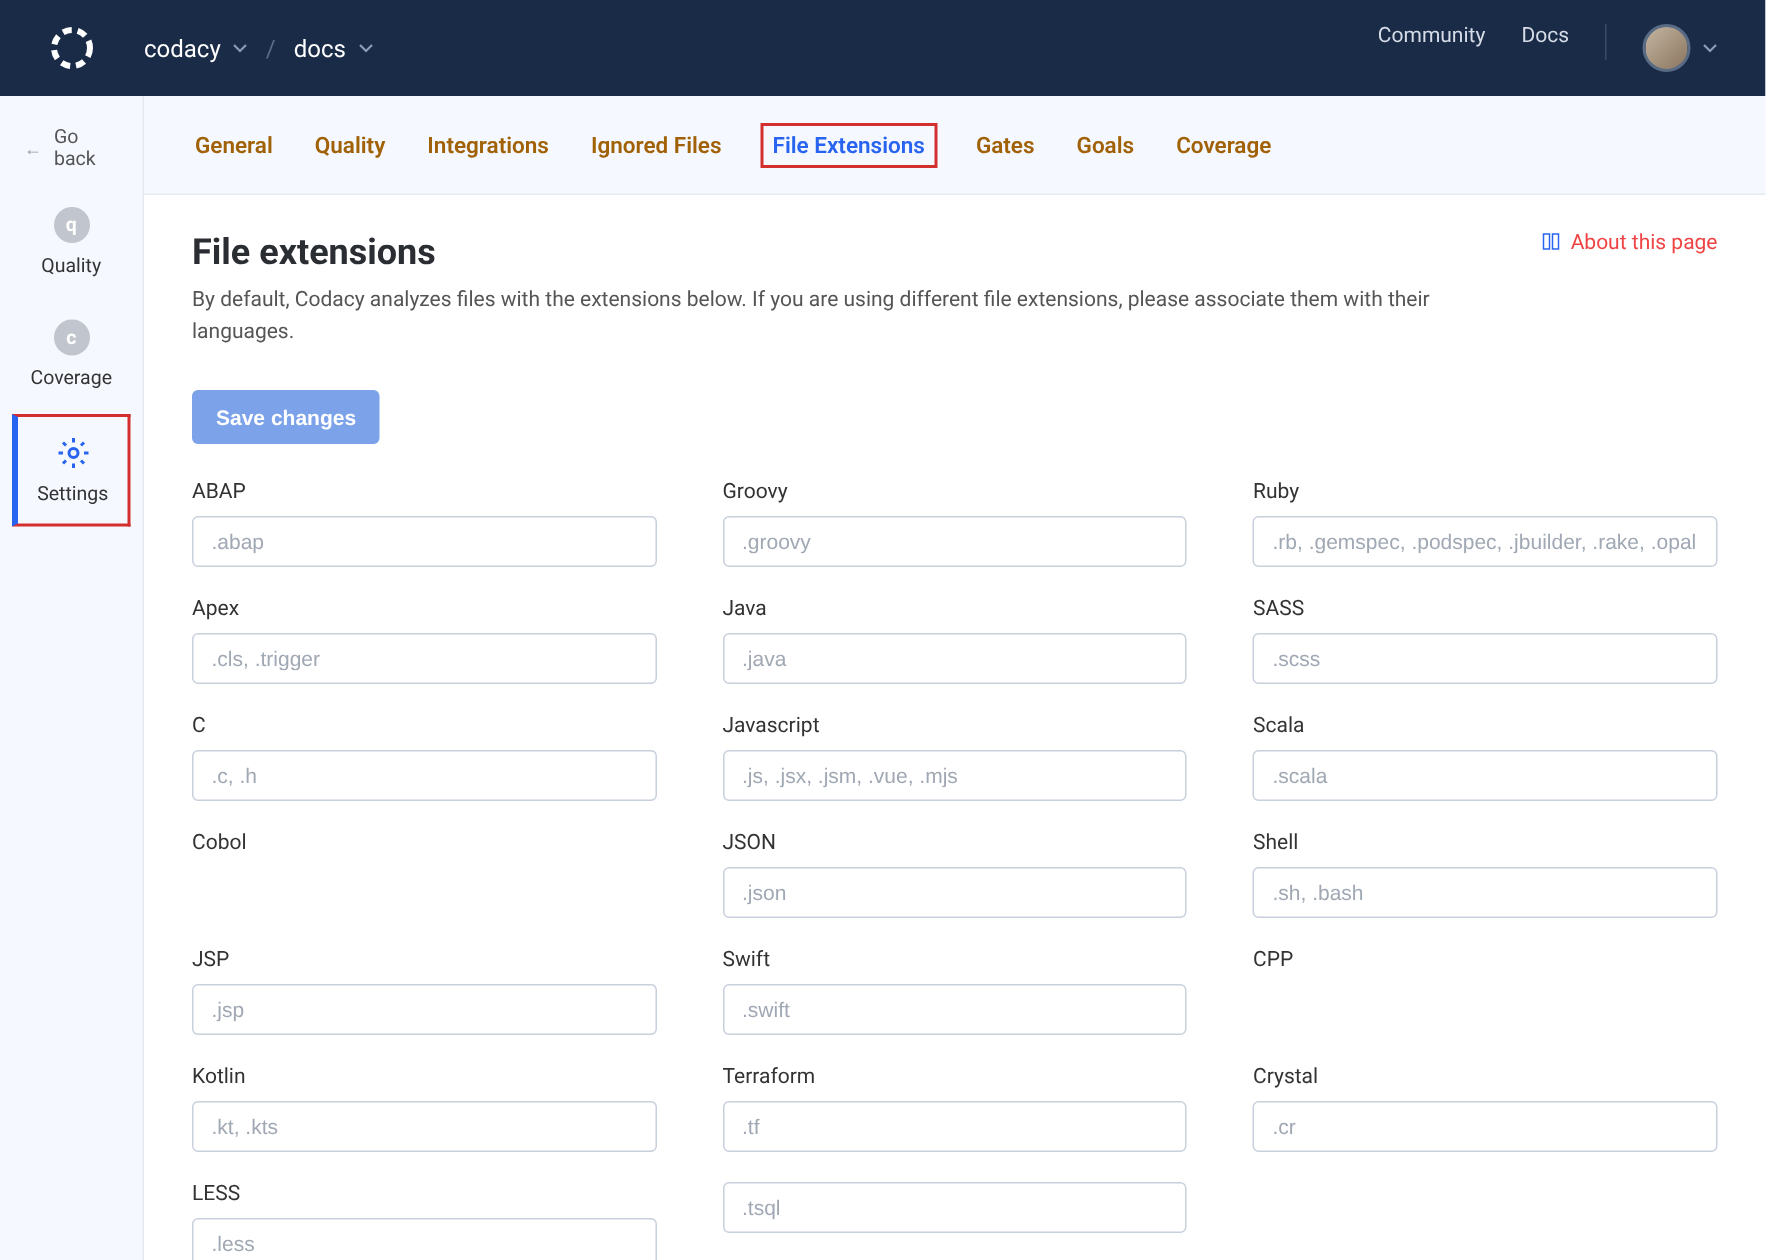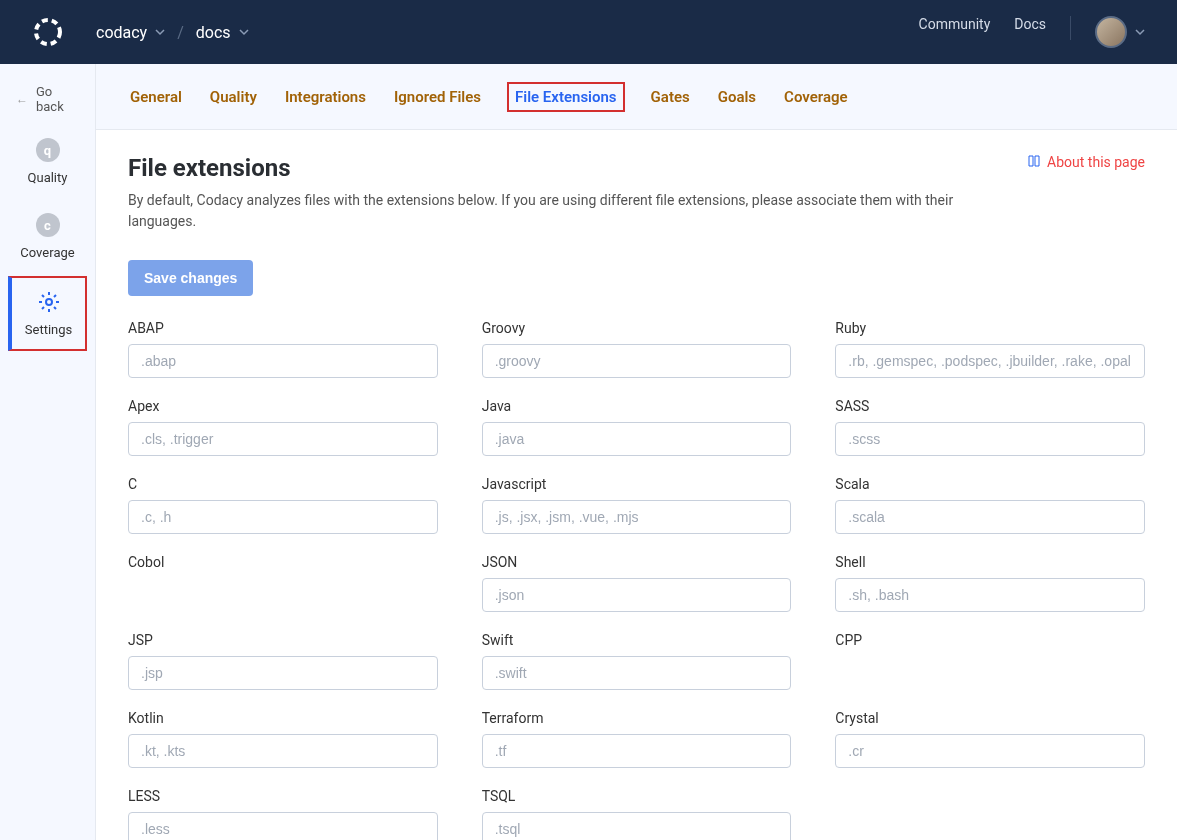--- a/index.html
+++ b/index.html
@@ -199,19 +199,18 @@
           </div>
           <div class="field">
             <label class="field-label">Crystal</label>
             <input class="field-input" placeholder=".cr" style="">
           </div>
           <div class="field">
             <label class="field-label">LESS</label>
             <input class="field-input" placeholder=".less" style="">
           </div>
           <div class="field">
-            <label class="field-label">TSQL</label>
             <input class="field-input" placeholder=".tsql" style="">
           </div>
         </div>
     </div>
   </div>
 </div>
 
 </body></html>

